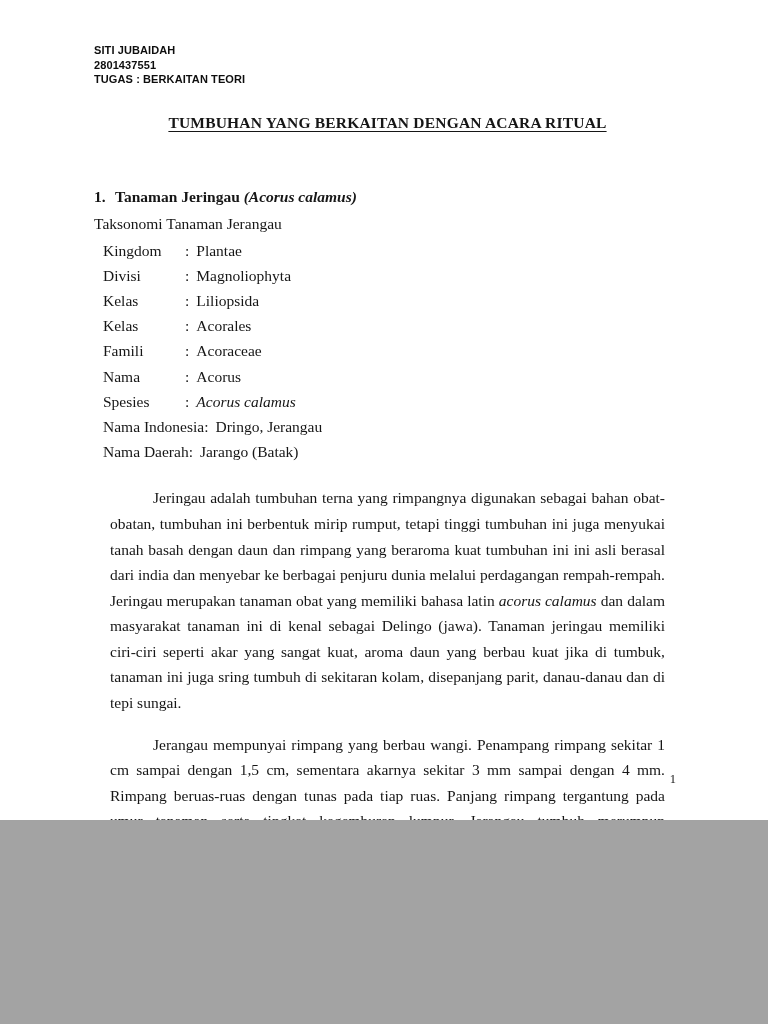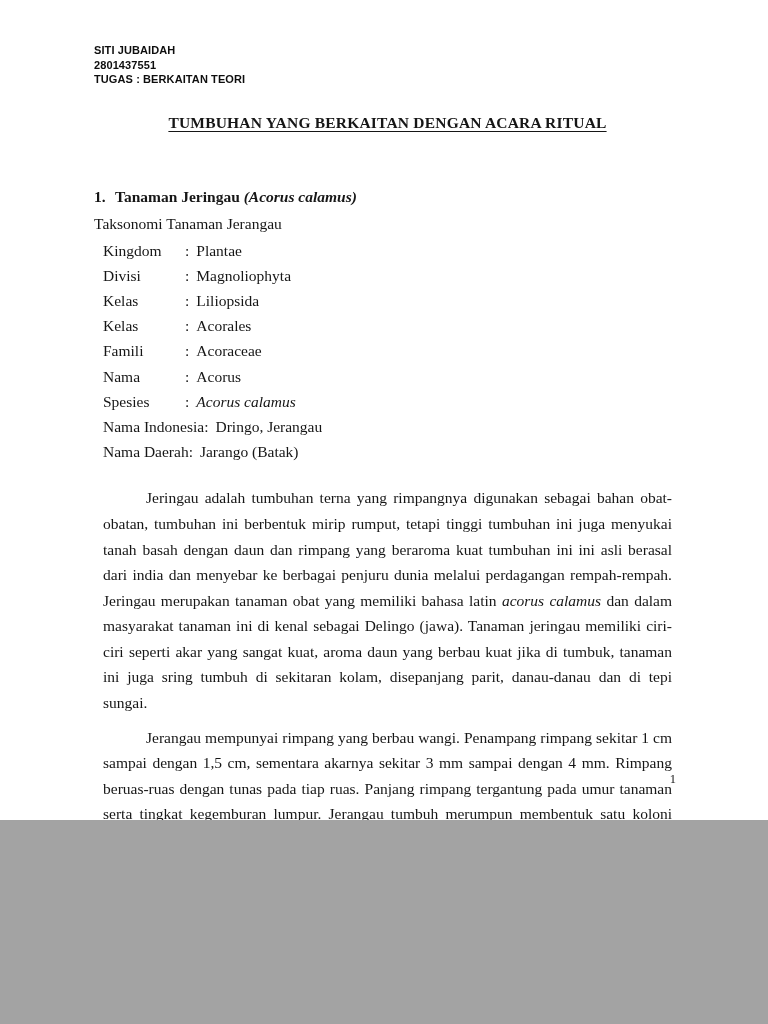--- a/index.html
+++ b/index.html
@@ -59,21 +59,21 @@
     display: flex;
     align-items: center;
     font-size: 15.5px;
     line-height: 25.2px;
     white-space: nowrap;
   }
   .tax-label { display: inline-block; min-width: 82px; }
   .tax-colon { margin-right: 7px; }
   .body-text { margin-top: 21px; }
   .para {
-    margin: 9px;
+    margin: 16px;
     font-size: 15.5px;
     line-height: 25.6px;
     text-align: justify;
     text-indent: 43px;
   }
   .page-number {
     position: absolute;
     right: 92px;
     bottom: 33px;
     font-size: 12.5px;

